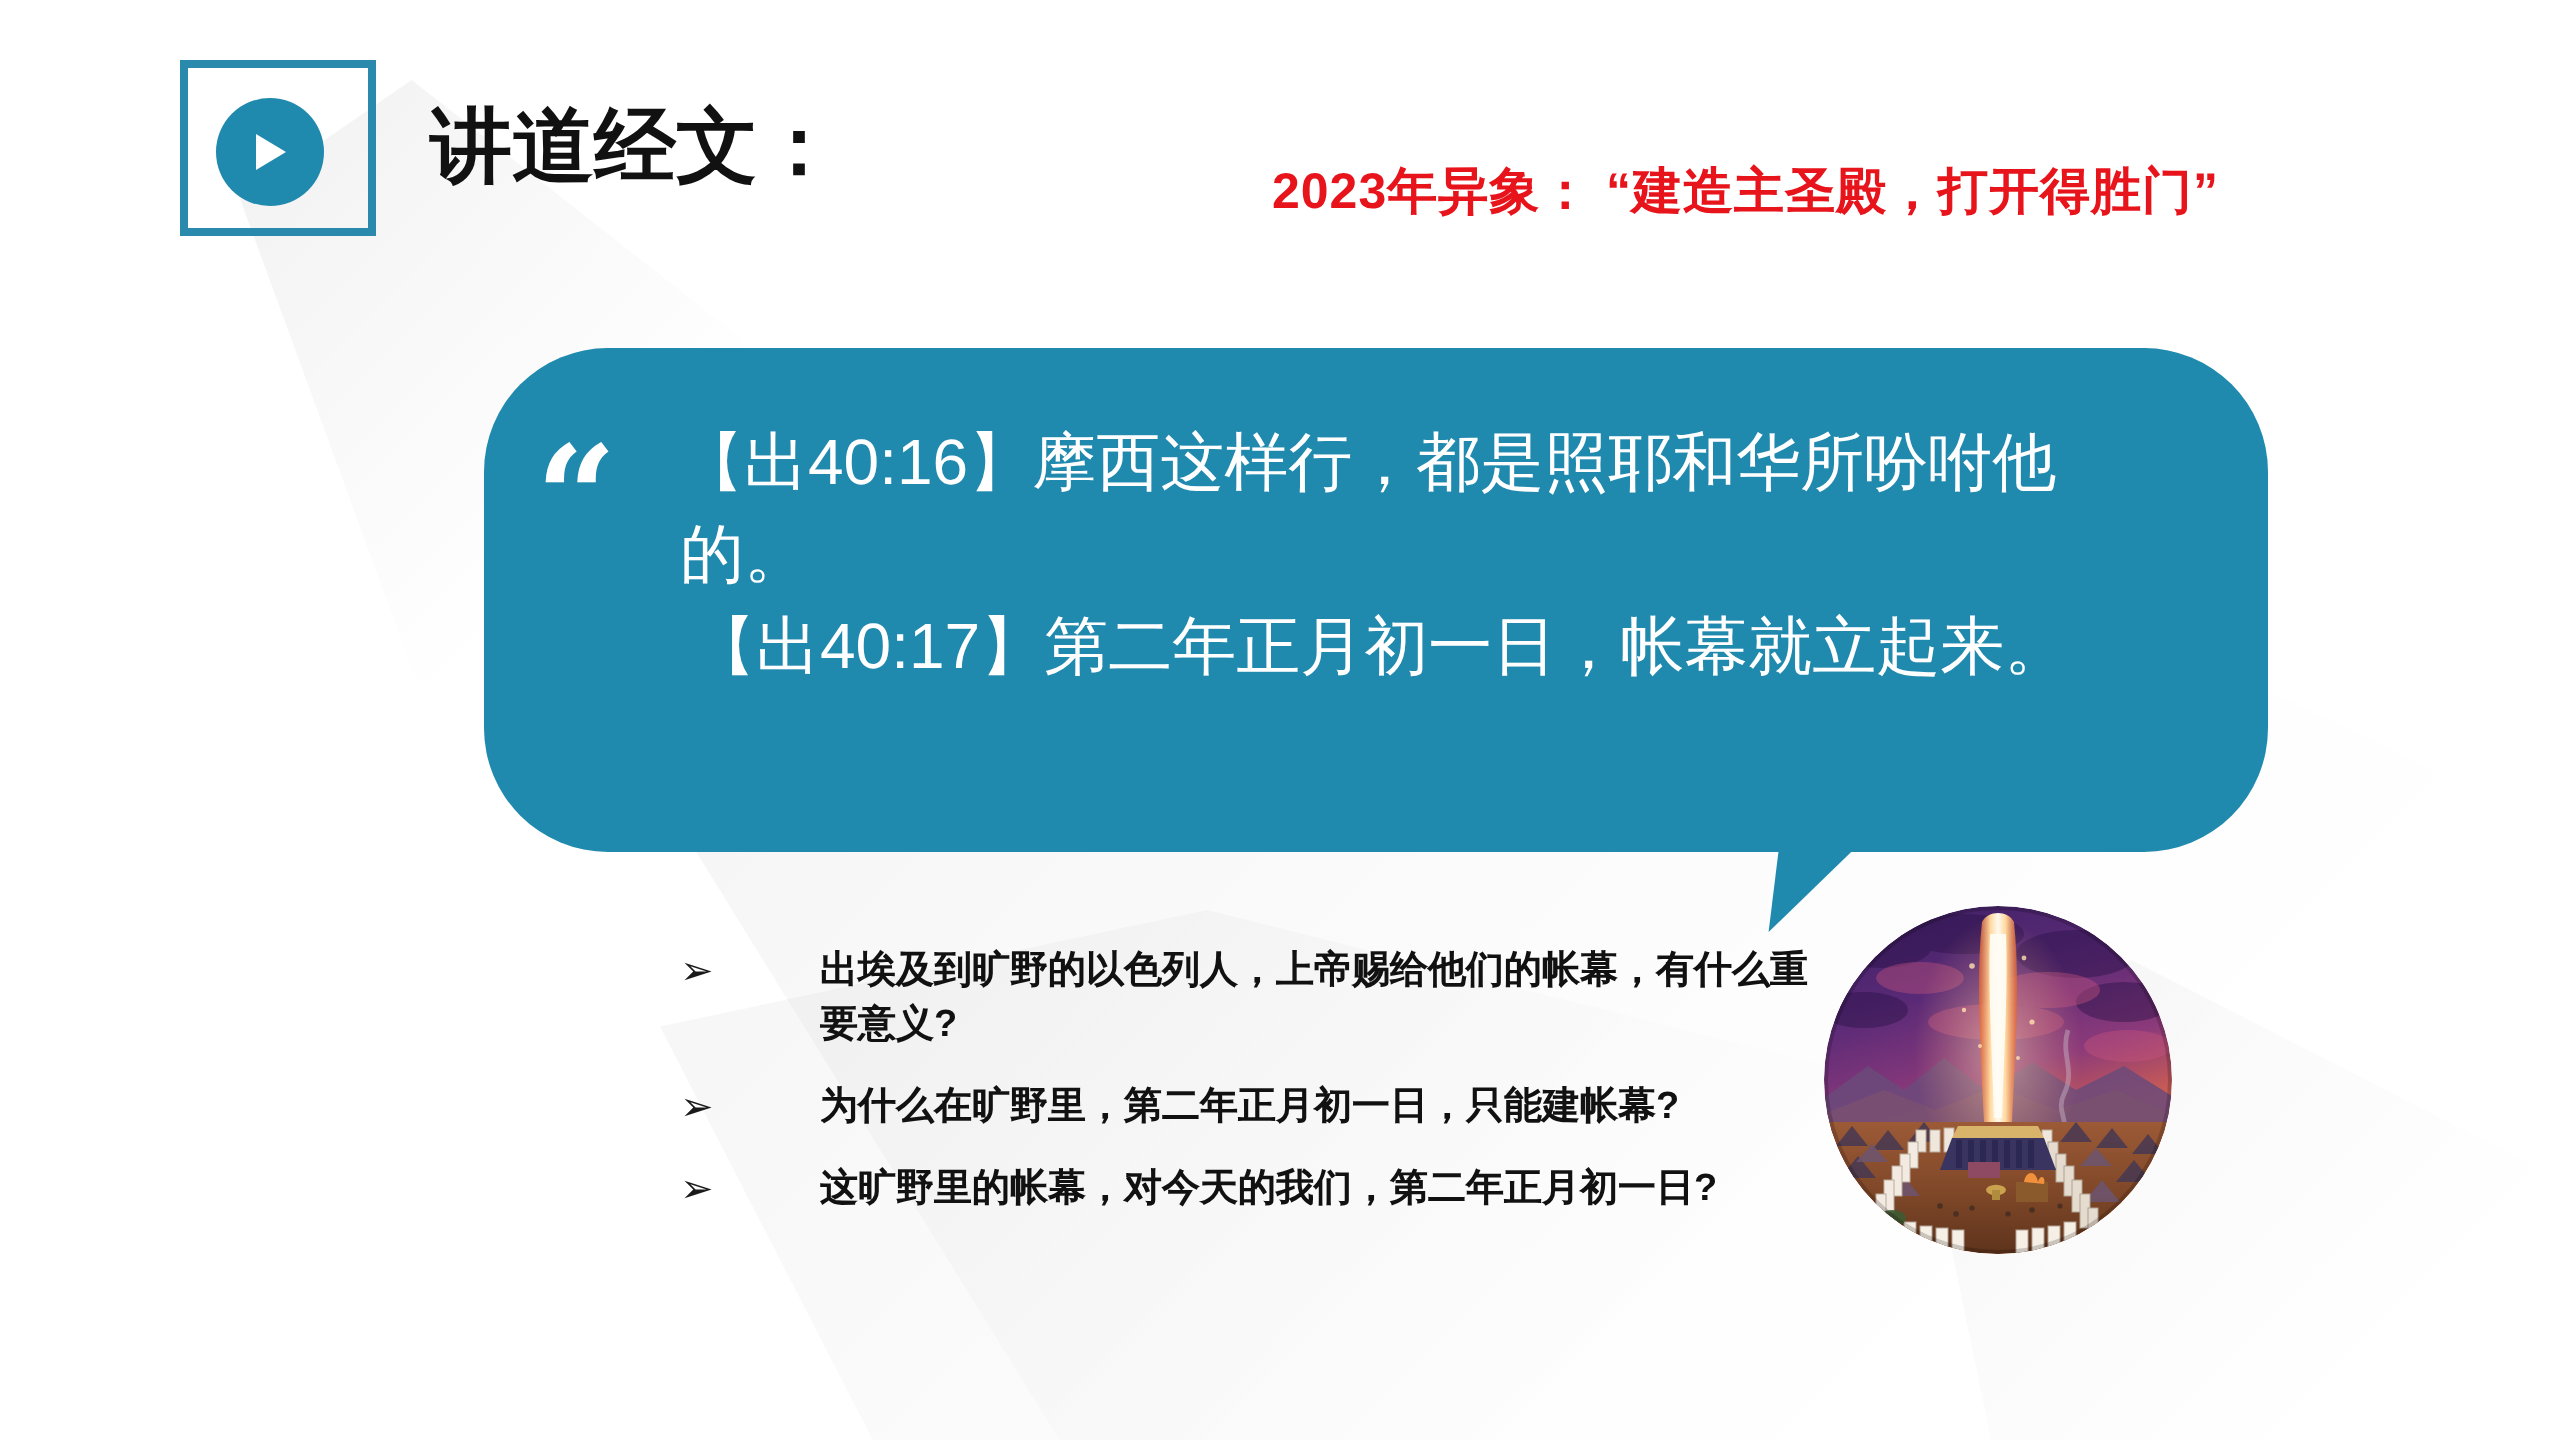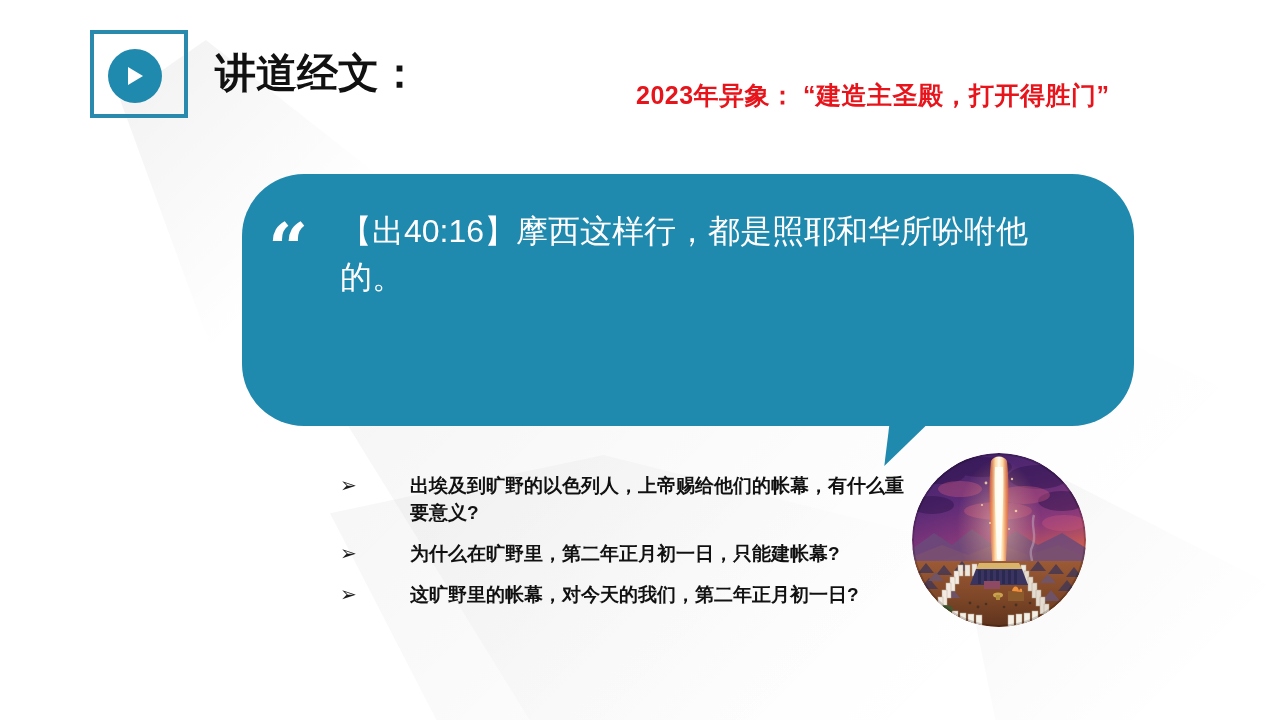--- a/index.html
+++ b/index.html
@@ -223,20 +223,21 @@
   </div>
 
   <div class="page-title">讲道经文：</div>
   <div class="vision-line">2023年异象： “建造主圣殿，打开得胜门”</div>
 
   <div class="bubble"></div>
   <div class="bubble-tail"></div>
   <div class="bubble-quote">“</div>
   <div class="bubble-text">
     <p>【出40:16】摩西这样行，都是照耶和华所吩咐他的。</p>
+    <p class="indented">【出40:17】第二年正月初一日，帐幕就立起来。</p>
   </div>
 
   <div class="bullets">
     <div class="bullet-row">
       <span class="bullet-marker">➢</span>
       <span class="bullet-text">出埃及到旷野的以色列人，上帝赐给他们的帐幕，有什么重要意义?</span>
     </div>
     <div class="bullet-row">
       <span class="bullet-marker">➢</span>
       <span class="bullet-text">为什么在旷野里，第二年正月初一日，只能建帐幕?</span>

